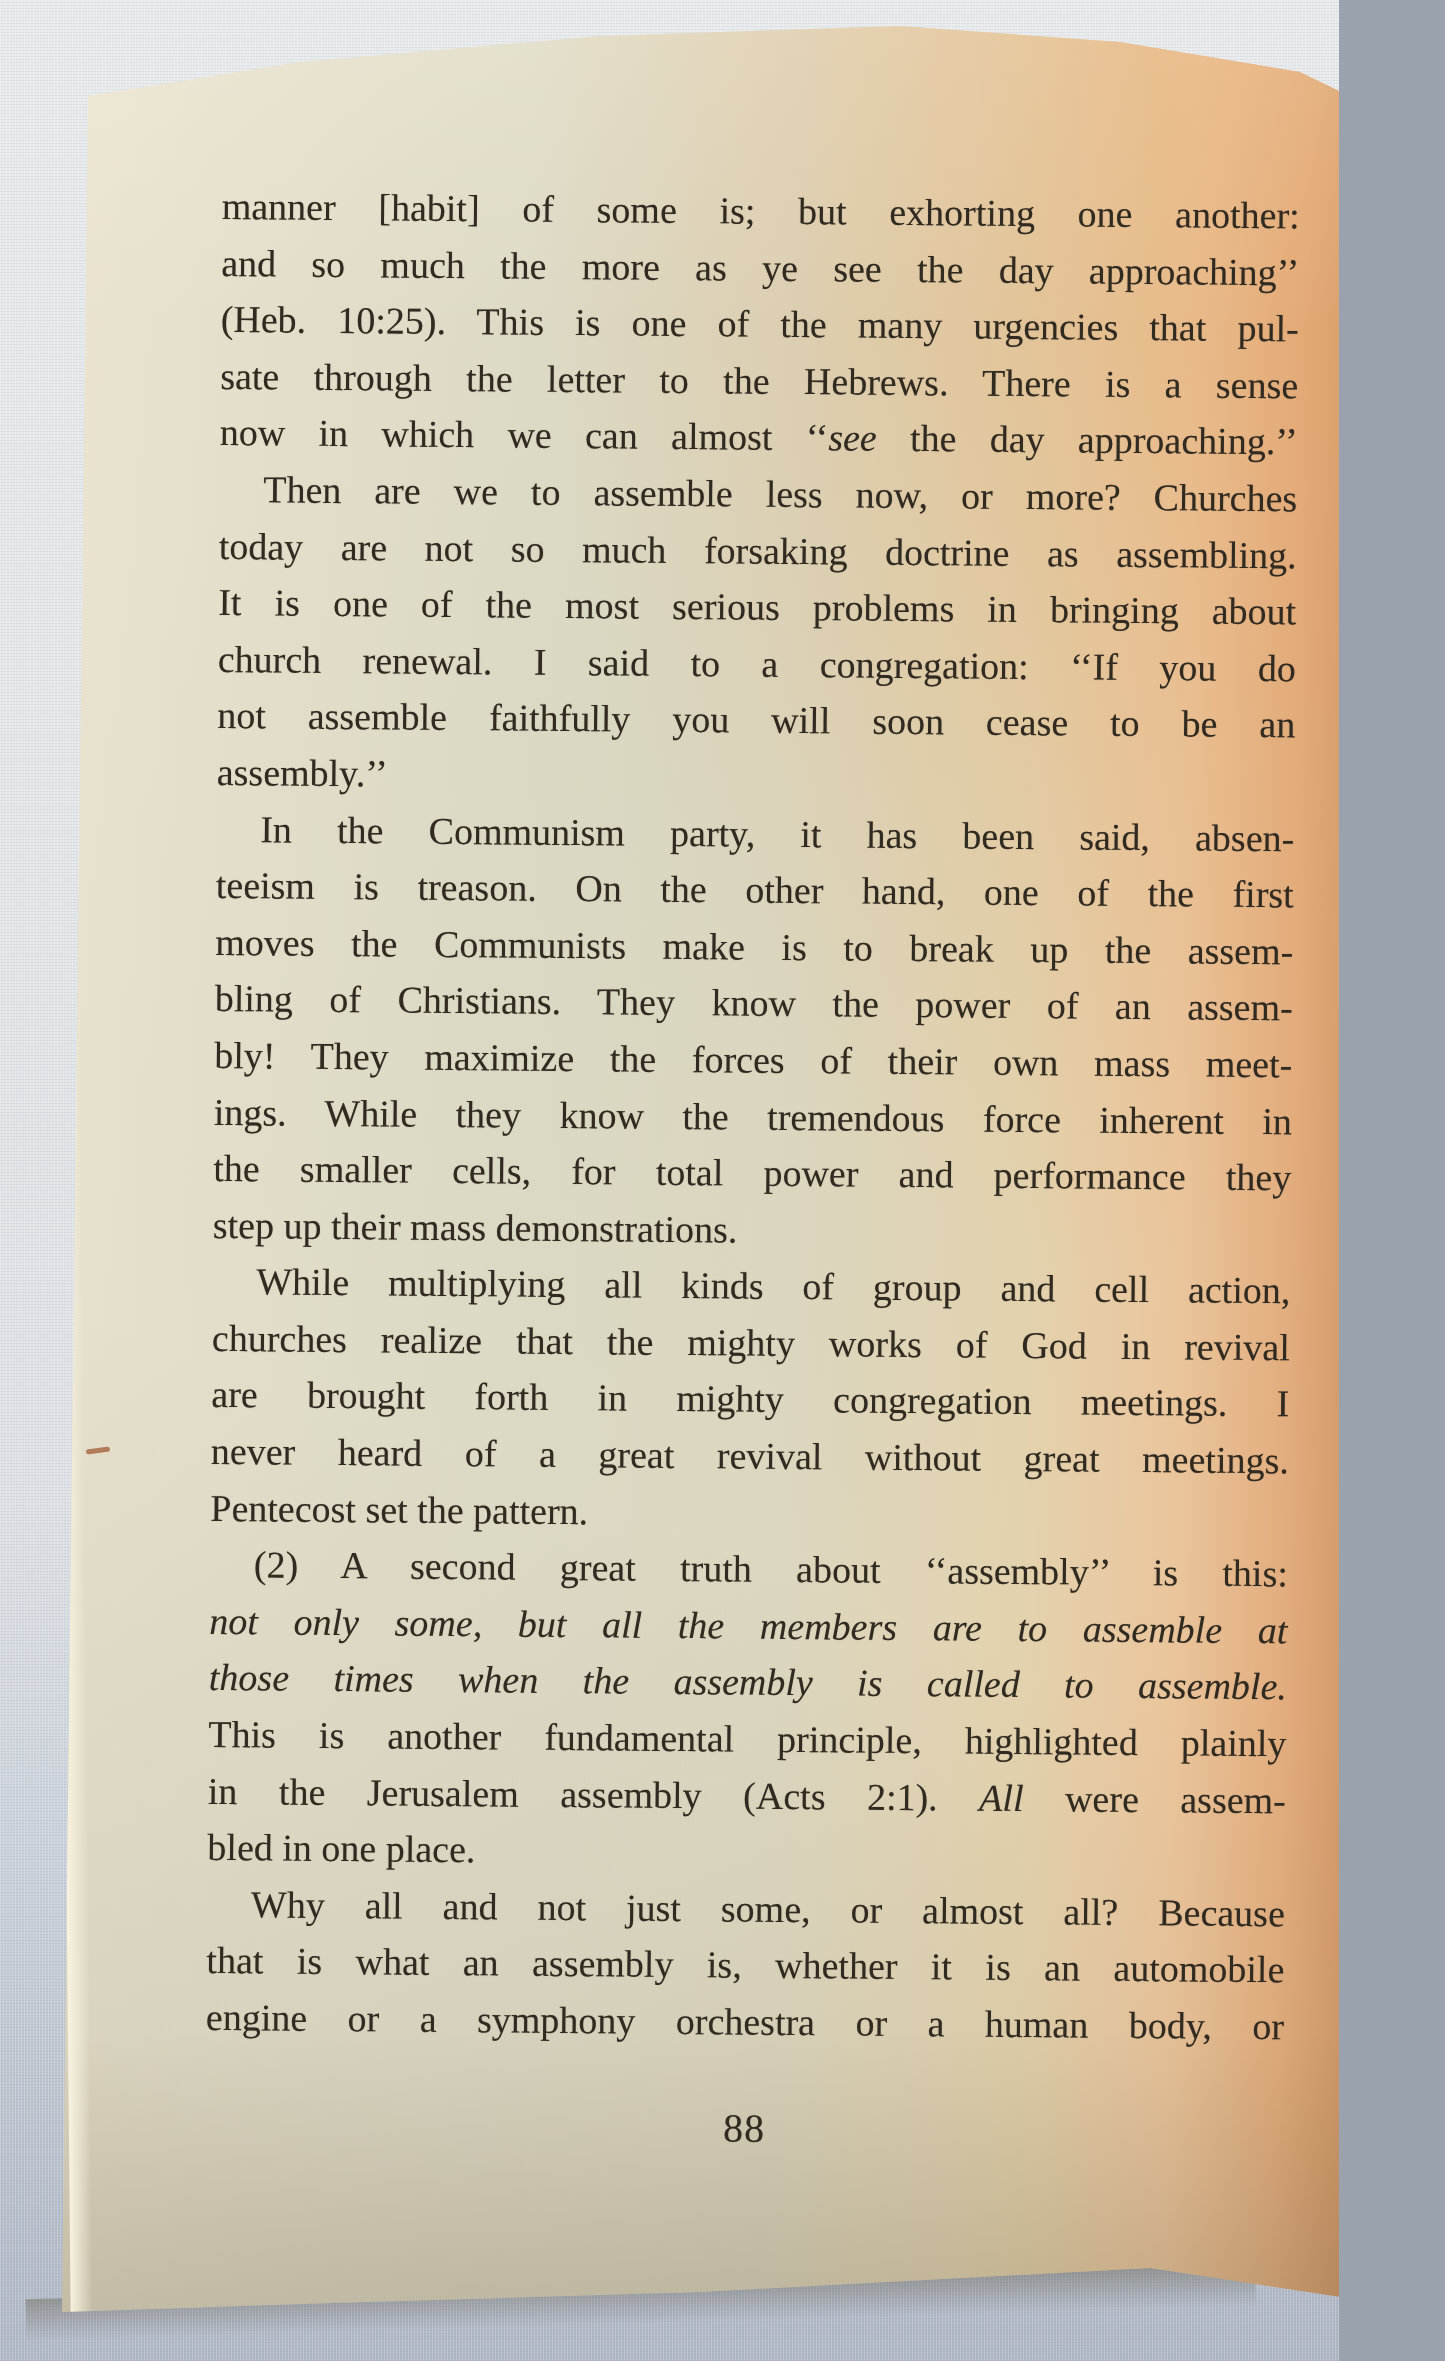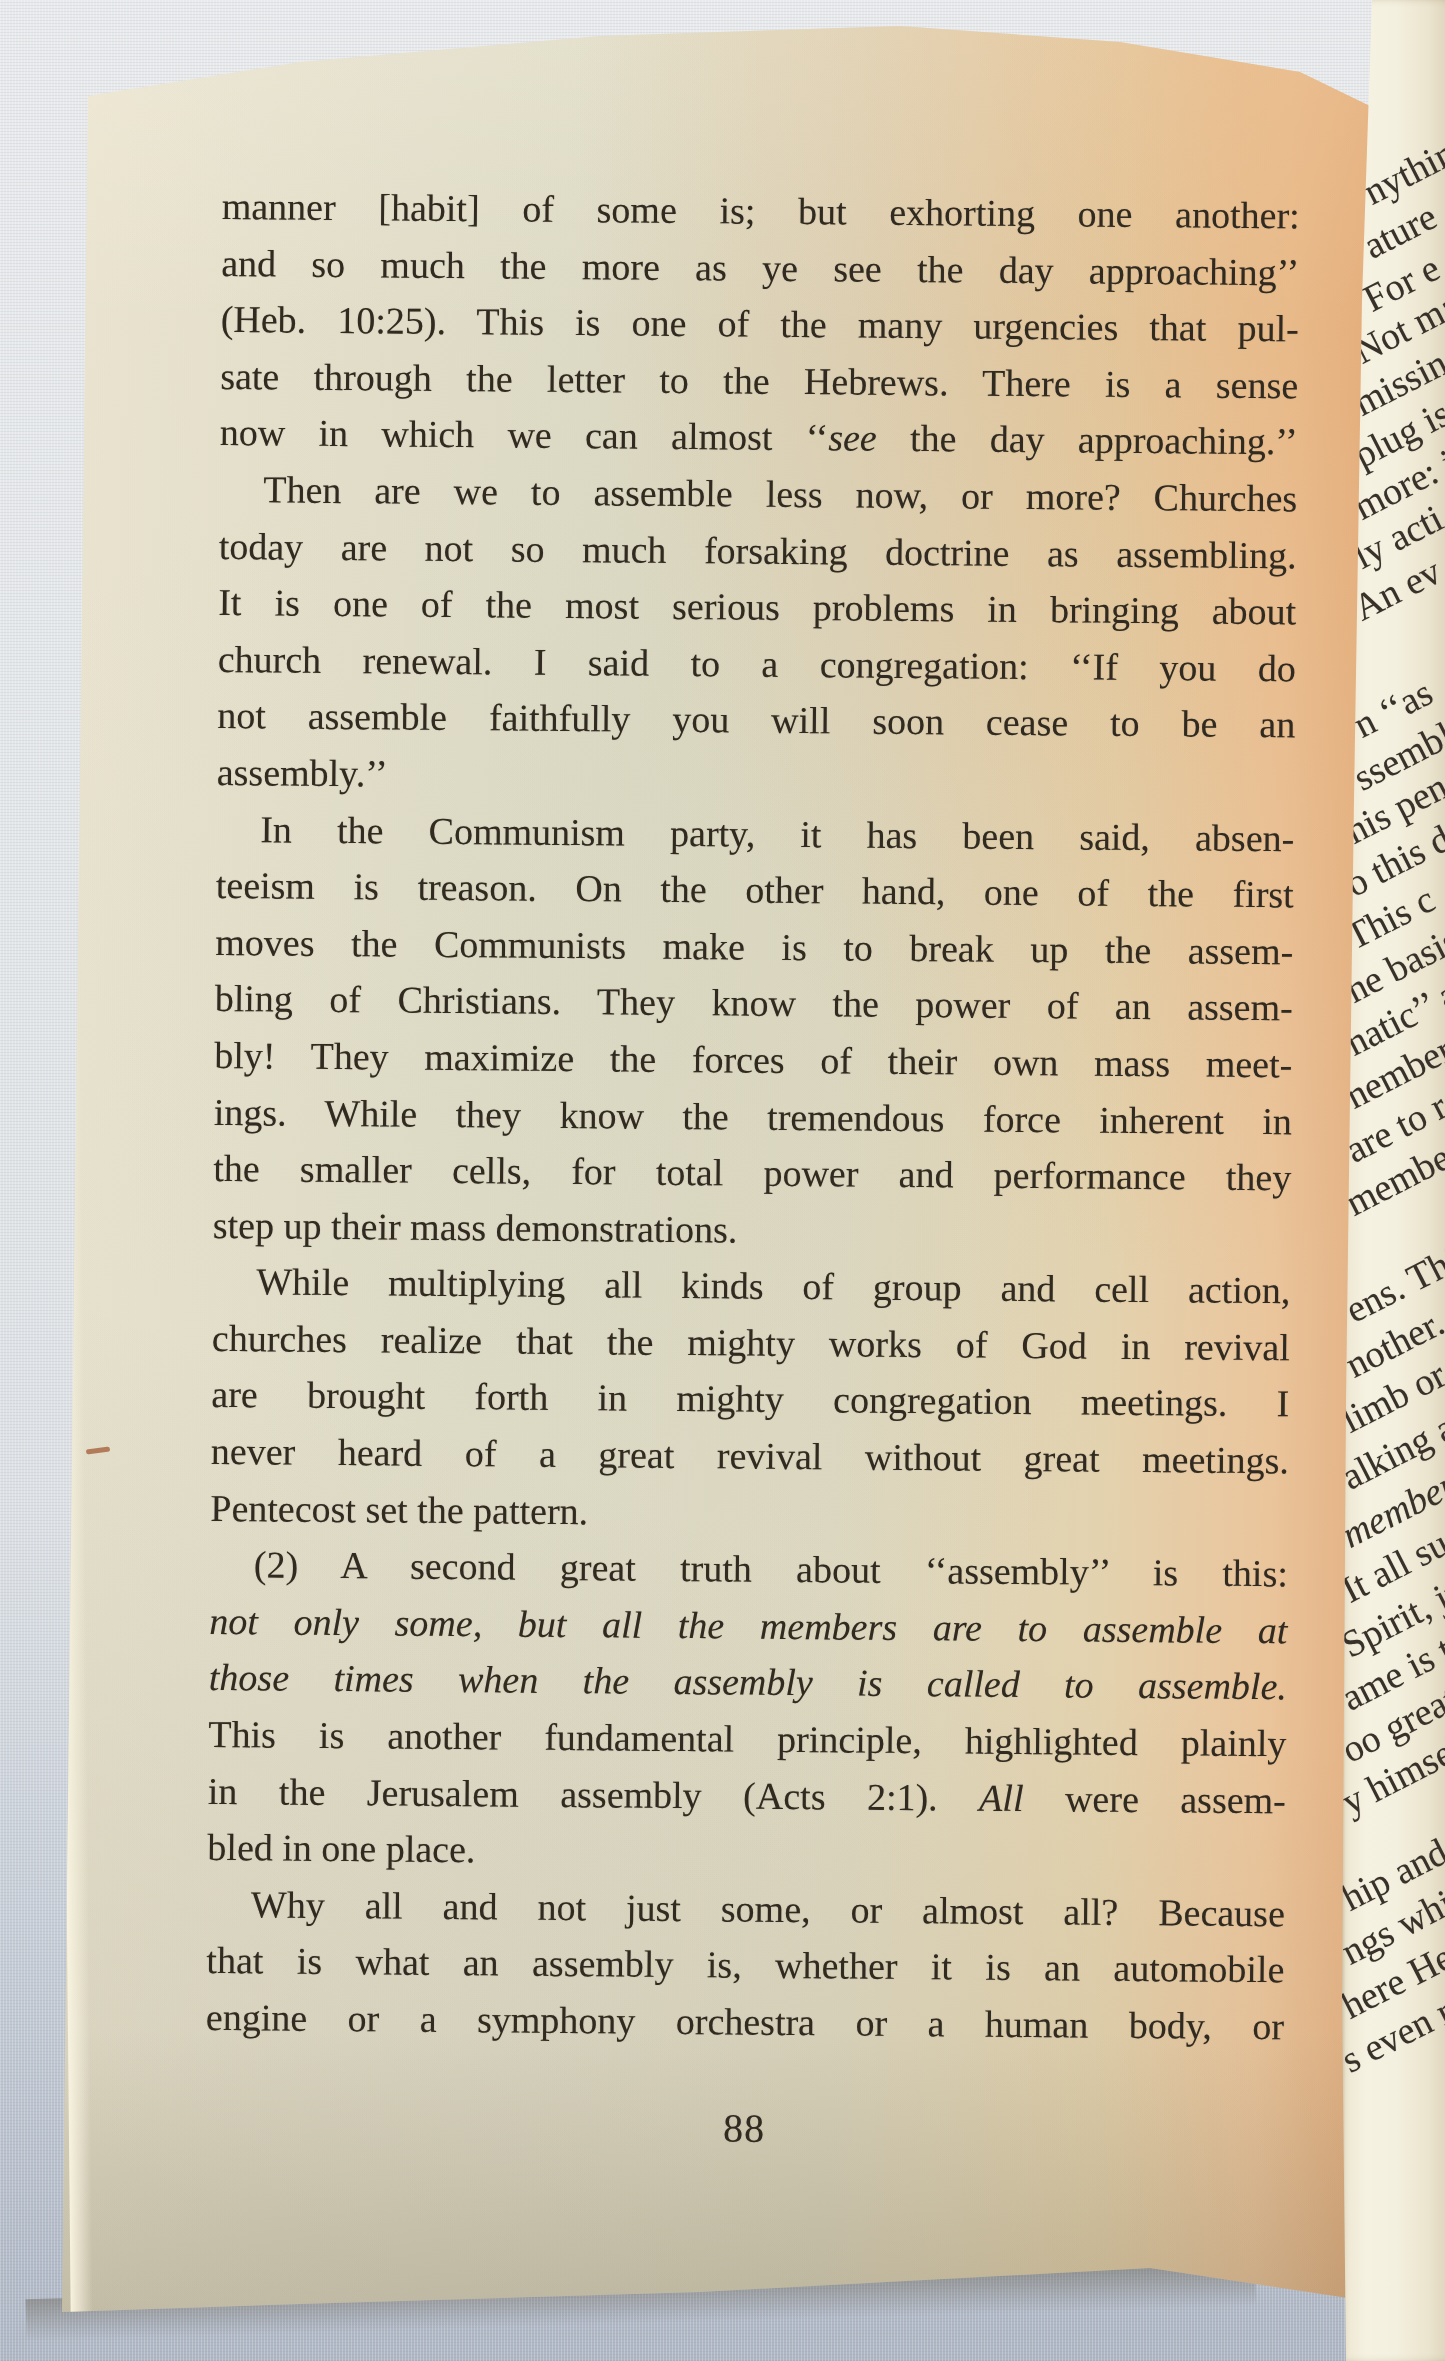--- a/index.html
+++ b/index.html
@@ -1,16 +1,16 @@
 <!DOCTYPE html>
 <html><head>
 <meta charset="utf-8">
 <style>
   html,body{margin:0;padding:0;background:#9aa2ad;}
-  .scene{position:relative;width:1445px;height:2361px;overflow:hidden;
+  .scene{position:relative;width:1339px;height:2361px;overflow:hidden;
     font-family:"Liberation Serif","DejaVu Serif",serif;}
   
   .backdrop{position:absolute;inset:0;
     background:
       repeating-linear-gradient(90deg, rgba(255,255,255,0.22) 0 1px, rgba(0,0,0,0) 1px 3px),
       repeating-linear-gradient(0deg, rgba(110,120,138,0.10) 0 1px, rgba(0,0,0,0) 1px 3px),
       linear-gradient(178deg,#e8eaec 0%,#e3e6e8 38%,#dde1e5 62%,#c6cdd6 80%,#b3bbc8 94%,#aeb6c4 100%);}
   
   .bottom-edge-shadow{position:absolute;left:26px;top:2282px;width:1230px;height:52px;
     transform:rotate(-1.6deg);

